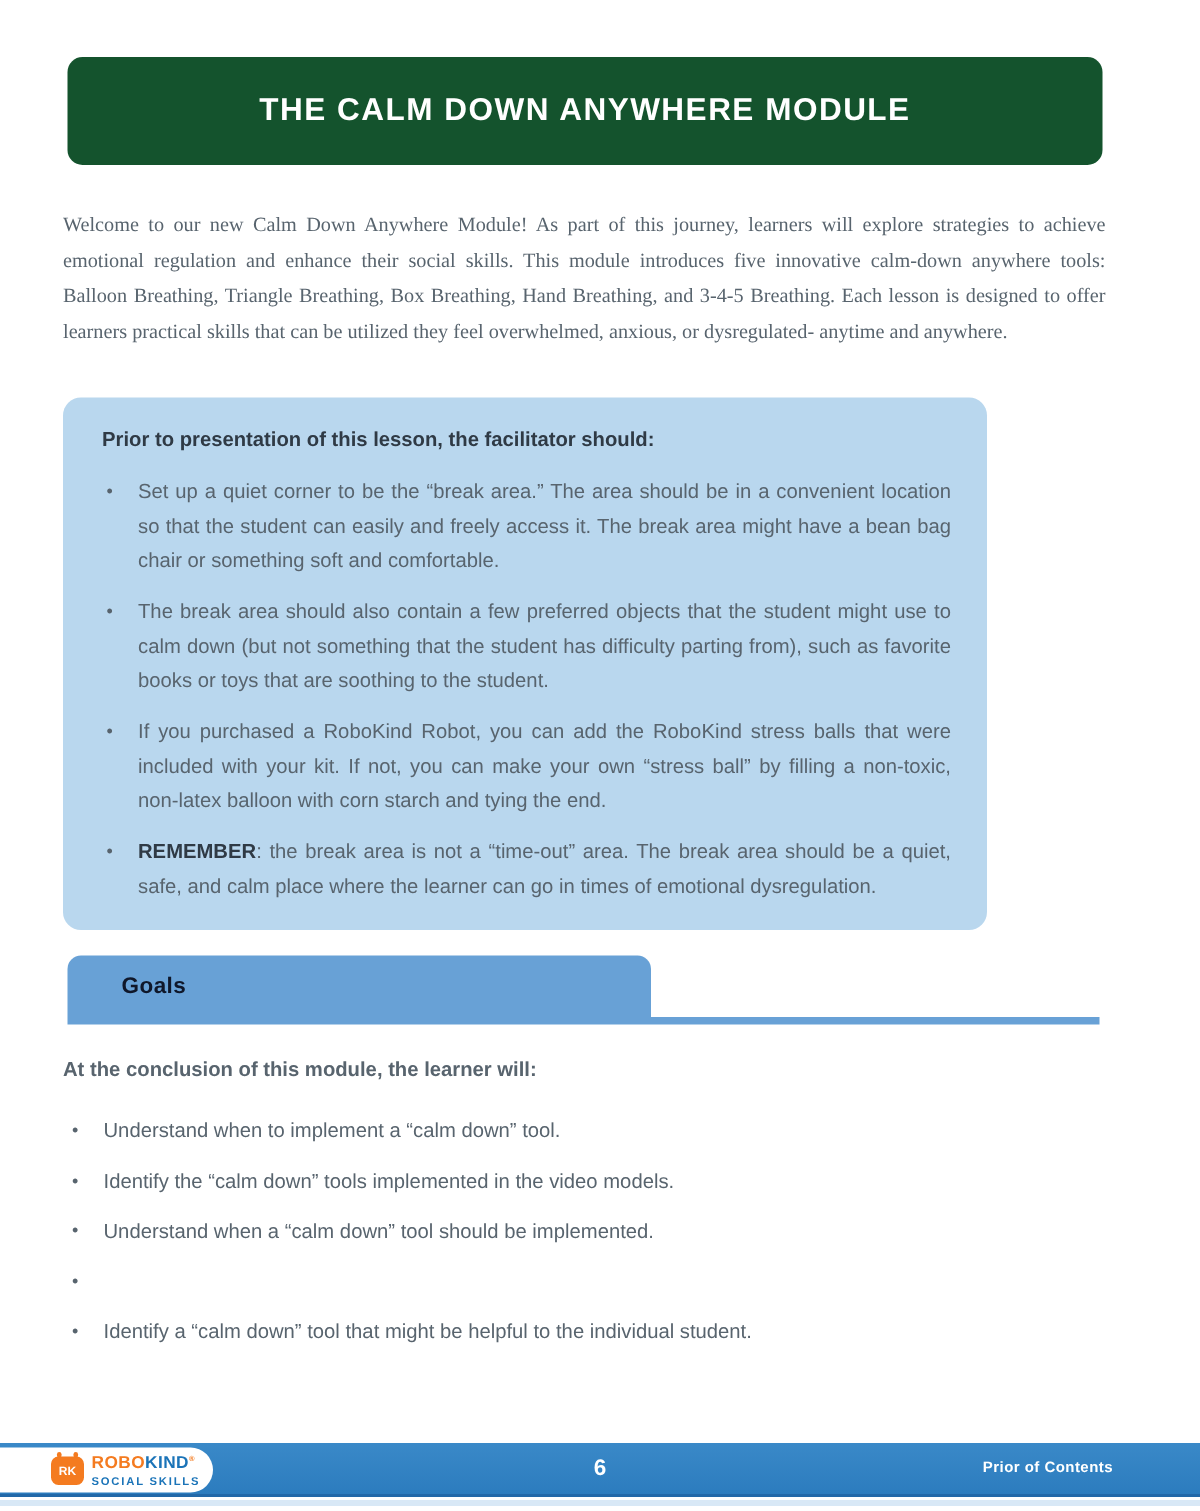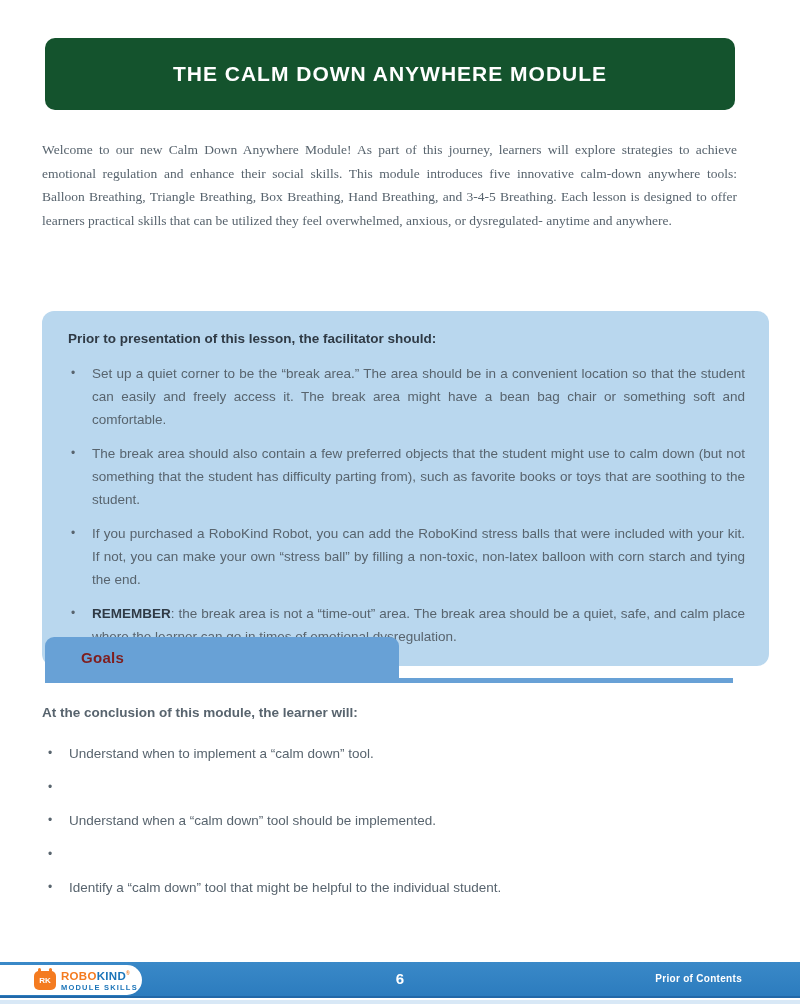--- a/index.html
+++ b/index.html
@@ -41,26 +41,25 @@
     font-size: 13.5px;
     line-height: 23.5px;
     text-align: justify;
     font-family: Liberation Serif, serif;
   }
 
   
   .info-box {
     position: absolute;
     left: 42px; top: 265px;
-    width: 727px;
+    width: 616px;
     min-height: 335px;
     background: #b9d7ee;
     border-radius: 12px;
     padding: 20px 22px 18px 26px;
-    margin-top: 46px;
   }
   .info-heading {
     margin: 0 0 16px 0;
     font-weight: bold;
     font-size: 13.5px;
     color: #2f3a45;
   }
   .info-list { list-style: none; margin: 0; padding: 0; }
   .info-list li {
     display: flex;
@@ -69,26 +68,26 @@
     line-height: 23px;
   }
   .info-list .bullet { flex: none; width: 24px; padding-left: 3px; font-size: 12px; }
   .li-text { flex: 1; text-align: justify; padding-right: 2px; }
   .li-text strong { color: #2f3a45; }
 
   
   .goals-header { position: absolute; left: 45px; top: 637px; width: 690px; height: 47px; }
   .goals-tab {
     position: absolute; left: 0; top: 0;
-    width: 354px; height: 41px;
+    width: 389px; height: 41px;
     background: #68a1d6;
     border-radius: 9px 9px 0 0;
     display: flex; align-items: center;
     padding-left: 36px;
-    color: #7f1d1d; font-weight: bold; font-size: 15px;
+    color: #0f172a; font-weight: bold; font-size: 15px;
     letter-spacing: 0.3px;
   }
   .goals-bar { position: absolute; left: 0; right: 2px; top: 41px; height: 5px; background: #68a1d6; }
 
   
   .goals-lead {
     position: absolute;
     left: 42px; top: 705px;
     margin: 0;
     font-size: 13.5px;
@@ -203,20 +202,21 @@
 
   <p class="goals-lead">At the conclusion of this module, the learner will:</p>
 
   <ul class="goals-list">
     <li>
       <span class="bullet">•</span>
       <span>Understand when to implement a “calm down” tool.</span>
     </li>
     <li>
       <span class="bullet">•</span>
+      <span>Identify the “calm down” tools implemented in the video models.</span>
     </li>
     <li>
       <span class="bullet">•</span>
       <span>Understand when a “calm down” tool should be implemented.</span>
     </li>
     <li>
       <span class="bullet">•</span>
     </li>
     <li>
       <span class="bullet">•</span>
@@ -225,21 +225,21 @@
   </ul>
 
   <footer>
     <div class="footer-bar">
       <div class="logo-pill">
         <div class="robot-icon">
           <span>RK</span>
         </div>
         <div class="logo-text">
           <div class="brand-line"><span class="brand-orange">ROBO</span><span class="brand-blue">KIND</span><sup class="reg">®</sup></div>
-          <div class="tagline">MODULE SKILLS</div>
+          <div class="tagline">SOCIAL SKILLS</div>
         </div>
       </div>
       <div class="page-number">6</div>
       <div class="toc-link">Prior of Contents</div>
     </div>
     <div class="footer-strip"></div>
   </footer>
 
 </div>
 

